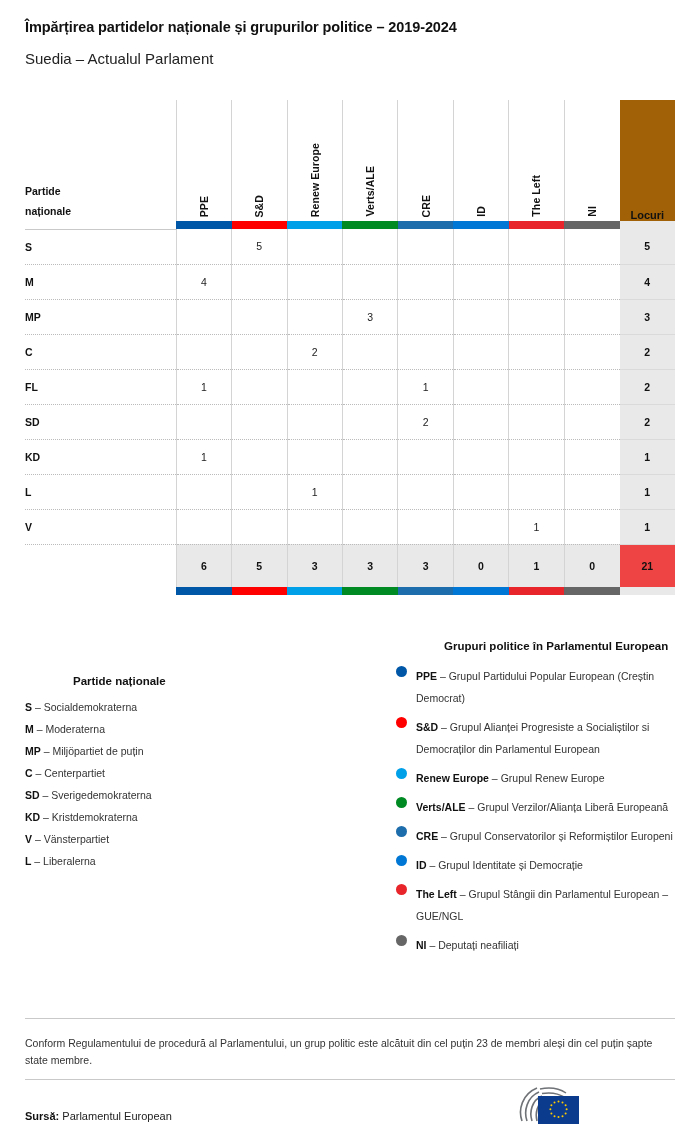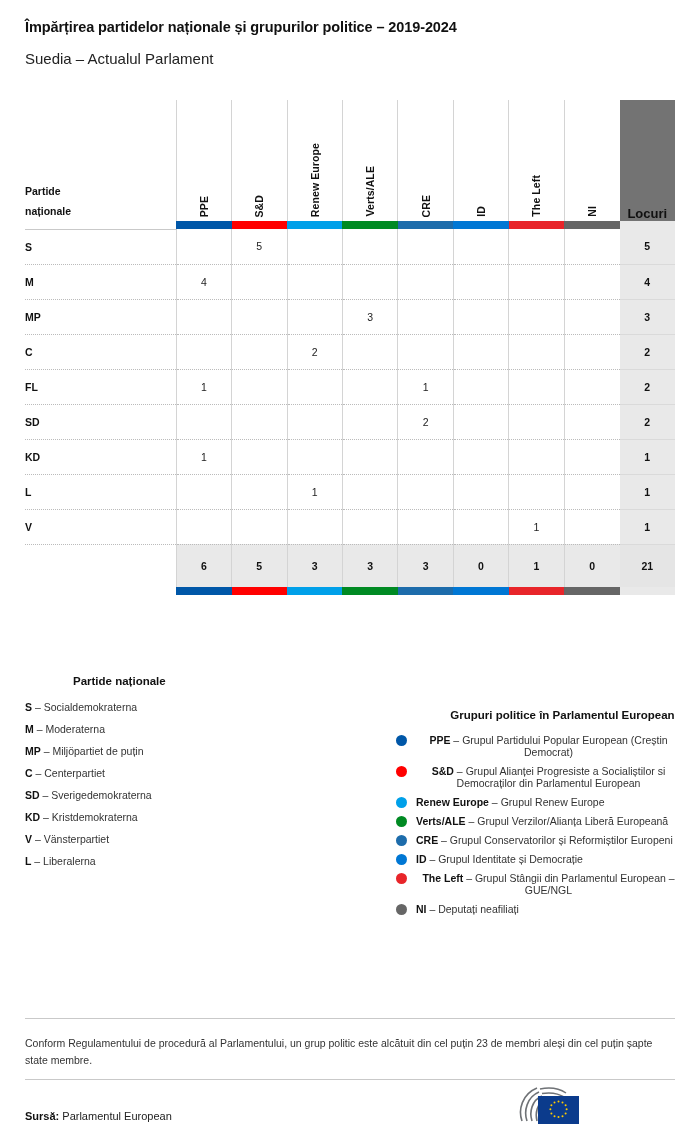--- a/index.html
+++ b/index.html
@@ -52,21 +52,21 @@
     color: #111;
   }
   .hdr-label {
     height: 121px; vertical-align: bottom; text-align: left;
     font-size: 10.5px; font-weight: bold; line-height: 20px;
     padding-bottom: 8px; color: #111;
   }
   .hdr-label span { display: block; }
   .hdr-tot {
     height: 121px; vertical-align: bottom; text-align: center;
-    background: #737373; font-size: 13px; font-weight: bold;
+    background: #a16207; font-size: 11px; font-weight: bold;
     padding-bottom: 10px; color: #111;
   }
 
   
   .strip-cell { height: 8px; padding: 0 !important; }
   .strip-cell > div { height: 8px; width: 100%; }
   .strip-label-cell { height: 8px; border-bottom: 1px solid #c9c9c9; }
   .strip-tot-cell { height: 8px; background: #e9e9e9; }
 
   
@@ -89,43 +89,43 @@
   
   tr.tot-row td { height: 43px; }
   .rl-tot { border-bottom: none; }
   .dc-tot {
     font-size: 10.5px; font-weight: bold; text-align: center;
     background: #e9e9e9; color: #111;
     border-left: 1px solid #d4d4d4;
   }
   .tc-tot {
     font-size: 10.5px; font-weight: bold; text-align: center;
-    background: #e5e5e5; color: #111;
+    background: #ef4444; color: #111;
   }
 
   
   .bstrip-cell { height: 8px; padding: 0 !important; }
   .bstrip-cell > div { height: 8px; width: 100%; }
   .bstrip-tot-cell { height: 8px; background: #e9e9e9; }
 
   
   .legend-left  { position: absolute; left: 25px;  top: 675px; width: 350px; }
-  .legend-right { position: absolute; left: 396px; top: 709px; width: 285px; text-align: center; }
+  .legend-right { position: absolute; left: 396px; top: 640px; width: 285px; }
 
   .legend-title {
     font-size: 11.5px; font-weight: bold; color: #111; margin-bottom: 13px; padding-left: 48px;
   }
   .np-item {
     font-size: 10.5px; color: #333; line-height: 14px; margin-bottom: 8px;
   }
   .np-item b { color: #111; font-weight: bold; }
 
   .gp-item {
     display: flex; align-items: flex-start;
-    font-size: 10.5px; color: #333; line-height: 12px; margin-bottom: 7px;
+    font-size: 10.5px; color: #333; line-height: 22px; margin-bottom: 7px;
   }
   .gp-dot {
     flex: 0 0 auto; width: 11px; height: 11px; border-radius: 50%;
     margin-right: 9px; margin-top: 1px;
   }
   .gp-txt b { color: #111; font-weight: bold; }
 
   
   .rule {
     position: absolute; left: 25px; width: 650px; height: 1px; background: #c9c9c9;

